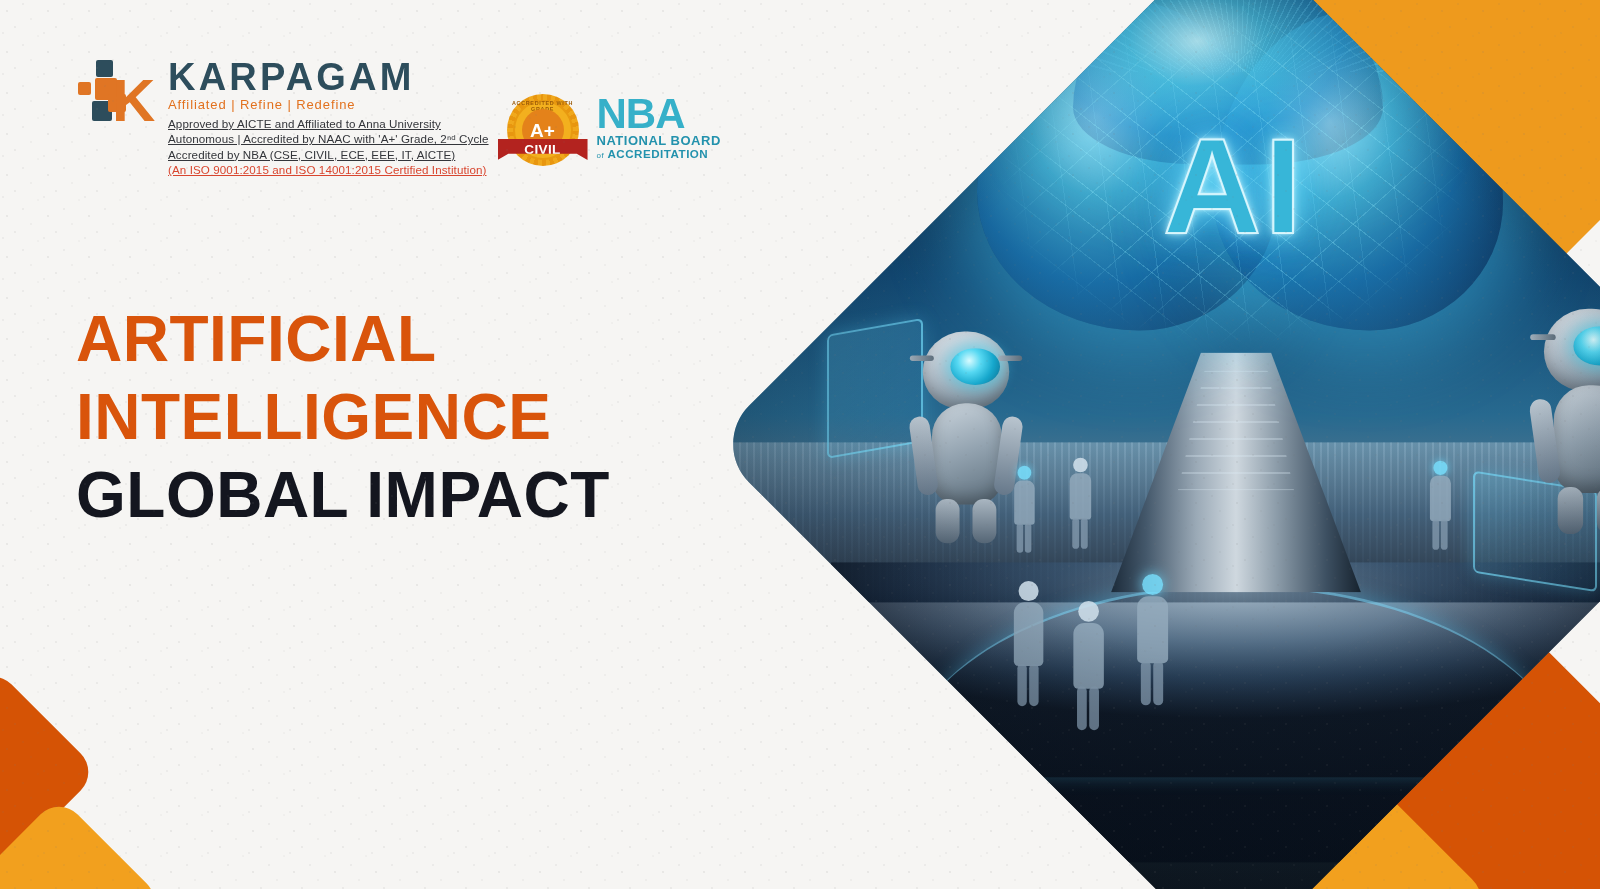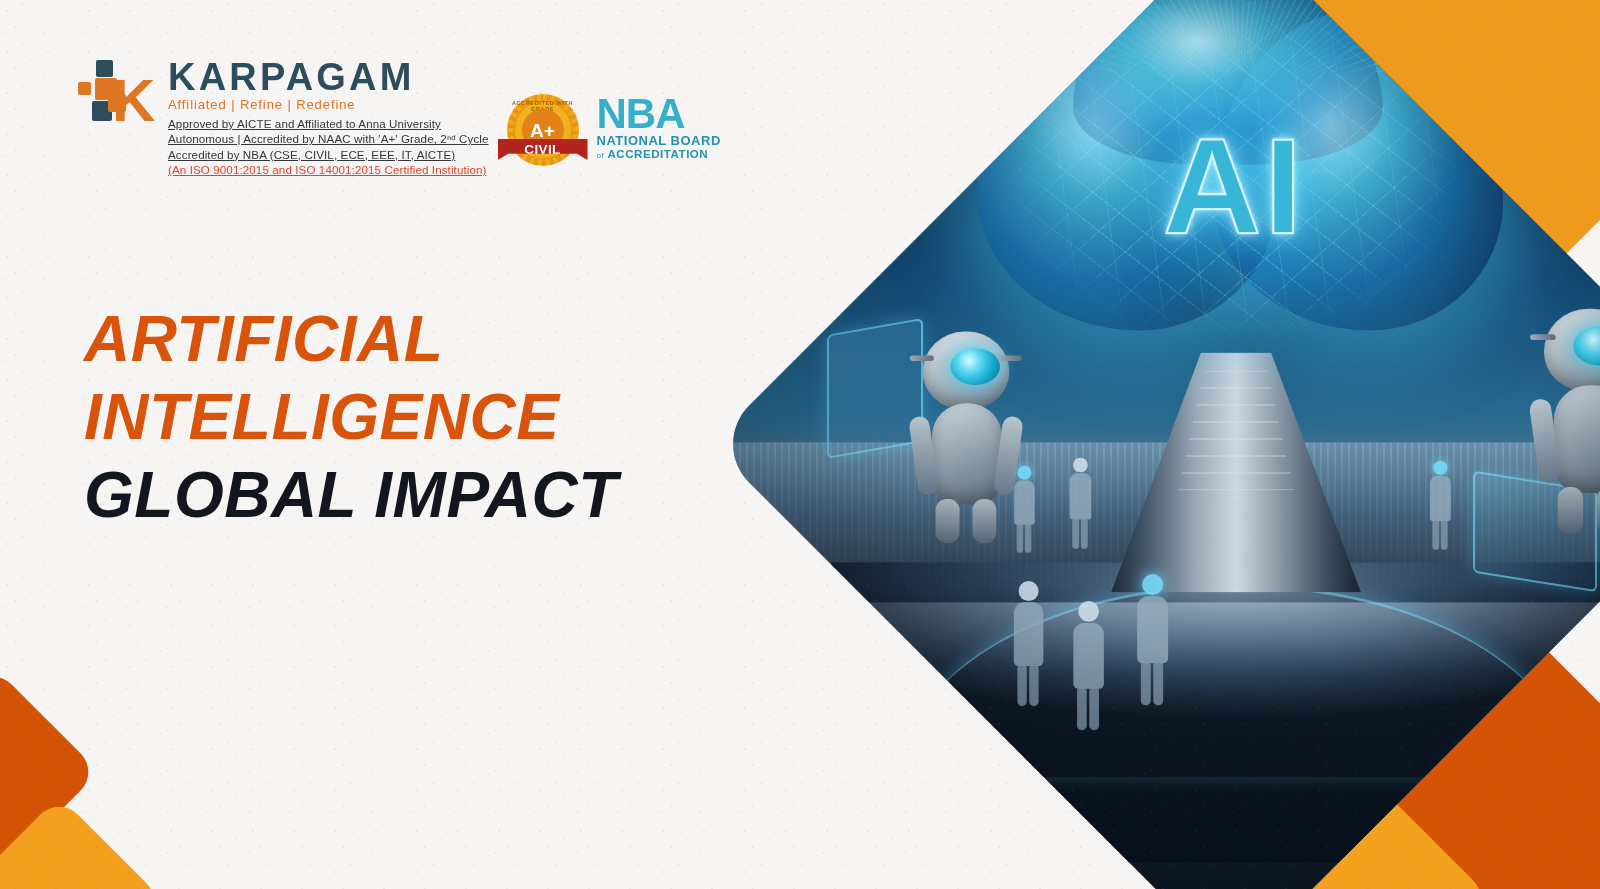--- a/index.html
+++ b/index.html
@@ -220,24 +220,23 @@
     font-weight: bold;
     color: #2392ad;
     letter-spacing: .5px;
     line-height: 13px;
   }
   #nba-logo .sub2 .small { font-size: 8px; font-weight: normal; }
 
   
   #headline {
     position: absolute;
-    left: 84px;
+    left: 76px;
     top: 300px;
     z-index: 30;
-    font-style: italic;
   }
   #headline .line {
     font-family: "Liberation Sans", sans-serif;
     font-weight: bold;
     font-size: 64px;
     line-height: 78px;
     letter-spacing: .5px;
     white-space: nowrap;
   }
   #headline .line.accent { color: #d9540b; }

